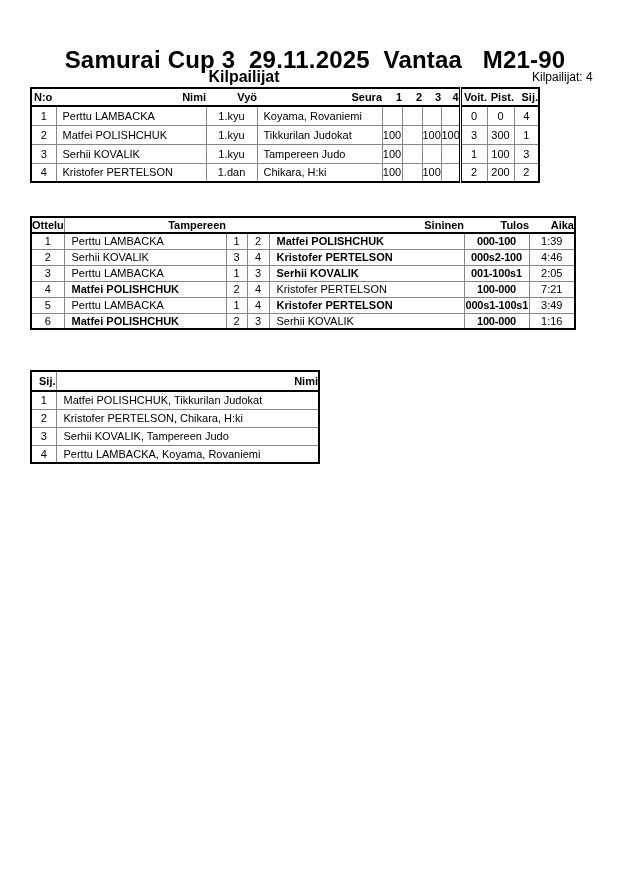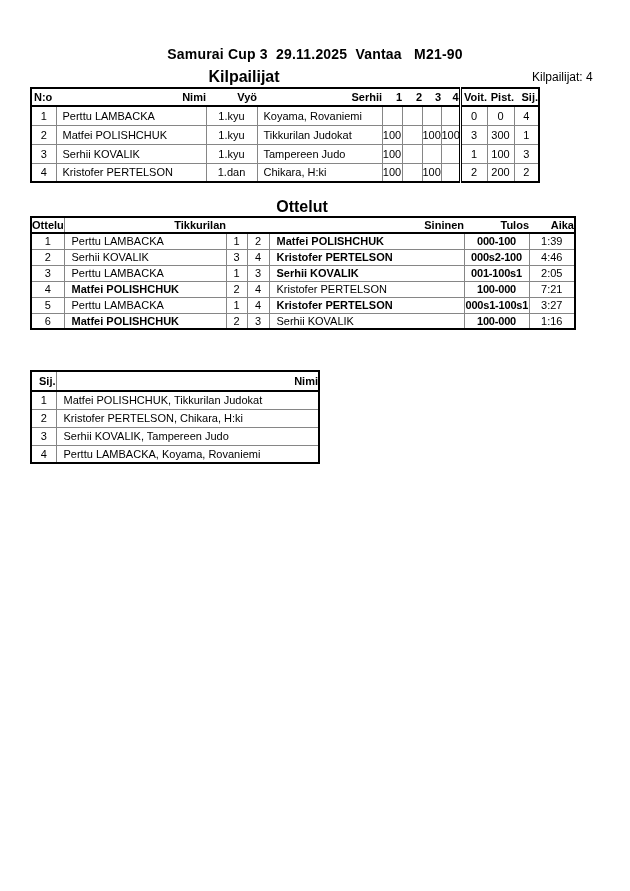--- a/index.html
+++ b/index.html
@@ -10,21 +10,21 @@
     width: 630px;
     height: 891px;
     background: #fff;
     overflow: hidden;
   }
   .doc-title {
     position: absolute;
     top: 46px; left: 0;
     width: 630px;
     text-align: center;
-    font-size: 14px;
+    font-size: 24px;
     font-weight: bold;
     white-space: pre;
     letter-spacing: 0.2px;
   }
   .section-heading {
     position: absolute;
     text-align: center;
     font-size: 16px;
     font-weight: bold;
   }
@@ -97,21 +97,21 @@
         <col style="width:19px">
       <col style="width:27px">
         <col style="width:27px">
         <col style="width:25px">
     </colgroup>
     <thead>
       <tr>
         <th class="h-left">N:o</th>
         <th>Nimi</th>
         <th>Vyö</th>
-        <th>Serhii</th>
+        <th>Seura</th>
         <th>1</th>
         <th>2</th>
         <th>3</th>
         <th>4</th>
         <th class="dgroup">Voit.</th>
         <th>Pist.</th>
         <th>Sij.</th>
       </tr>
     </thead>
     <tbody>
@@ -163,36 +163,35 @@
         <td></td>
         <td>100</td>
         <td></td>
         <td class="dgroup">2</td>
         <td>200</td>
         <td>2</td>
       </tr>
     </tbody>
   </table>
 
-  <div class="section-heading" id="ottelut-heading">Ottelut</div>
 
   <table id="ottelut-table">
     <colgroup>
       <col style="width:33px">
         <col style="width:162px">
         <col style="width:21px">
         <col style="width:22px">
       <col style="width:195px">
         <col style="width:65px">
         <col style="width:46px">
     </colgroup>
     <thead>
       <tr>
         <th>Ottelu</th>
-        <th class="sep">Tikkurilan</th>
+        <th class="sep">Tampereen</th>
         <th colspan="2"></th>
         <th>Sininen</th>
         <th>Tulos</th>
         <th>Aika</th>
       </tr>
     </thead>
     <tbody>
       <tr>
         <td>1</td>
         <td class="t-left8">Perttu LAMBACKA</td>
@@ -229,21 +228,21 @@
         <td class="tulos">100-000</td>
         <td>7:21</td>
       </tr>
       <tr>
         <td>5</td>
         <td class="t-left8">Perttu LAMBACKA</td>
         <td>1</td>
         <td>4</td>
         <td class="t-left8 bold">Kristofer PERTELSON</td>
         <td class="tulos">000s1-100s1</td>
-        <td>3:27</td>
+        <td>3:49</td>
       </tr>
       <tr>
         <td>6</td>
         <td class="t-left8 bold">Matfei POLISHCHUK</td>
         <td>2</td>
         <td>3</td>
         <td class="t-left8">Serhii KOVALIK</td>
         <td class="tulos">100-000</td>
         <td>1:16</td>
       </tr>

